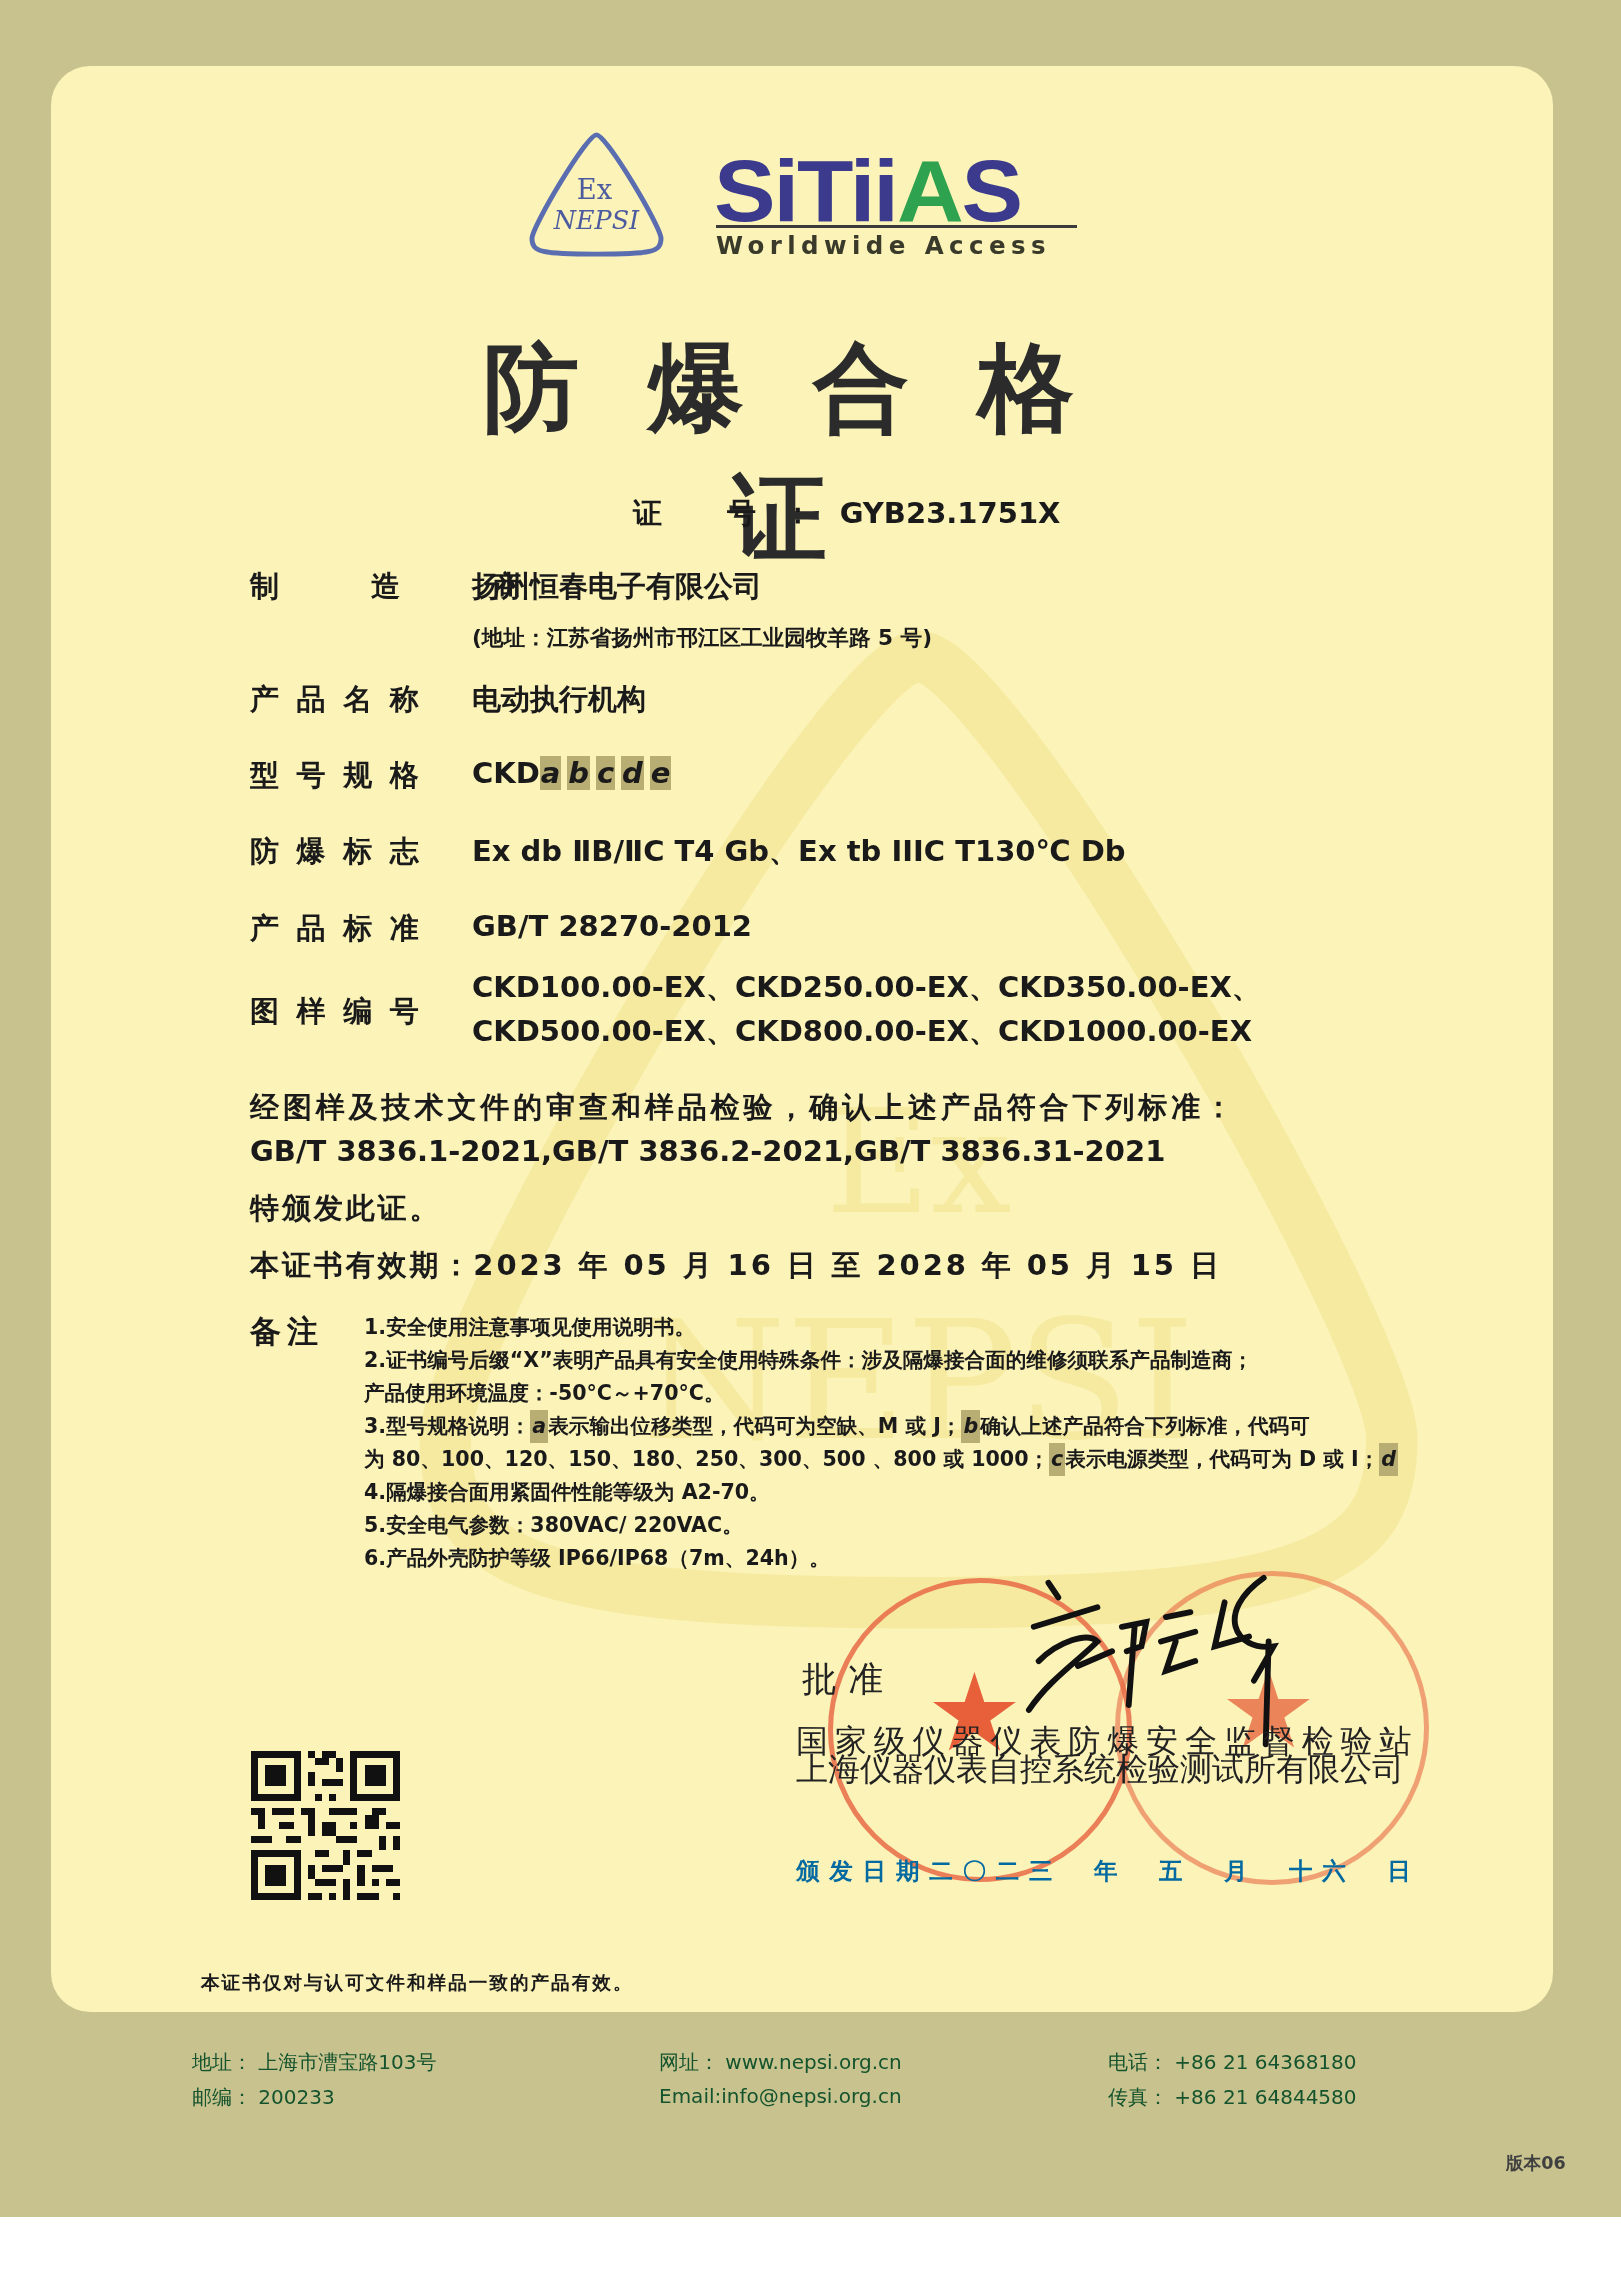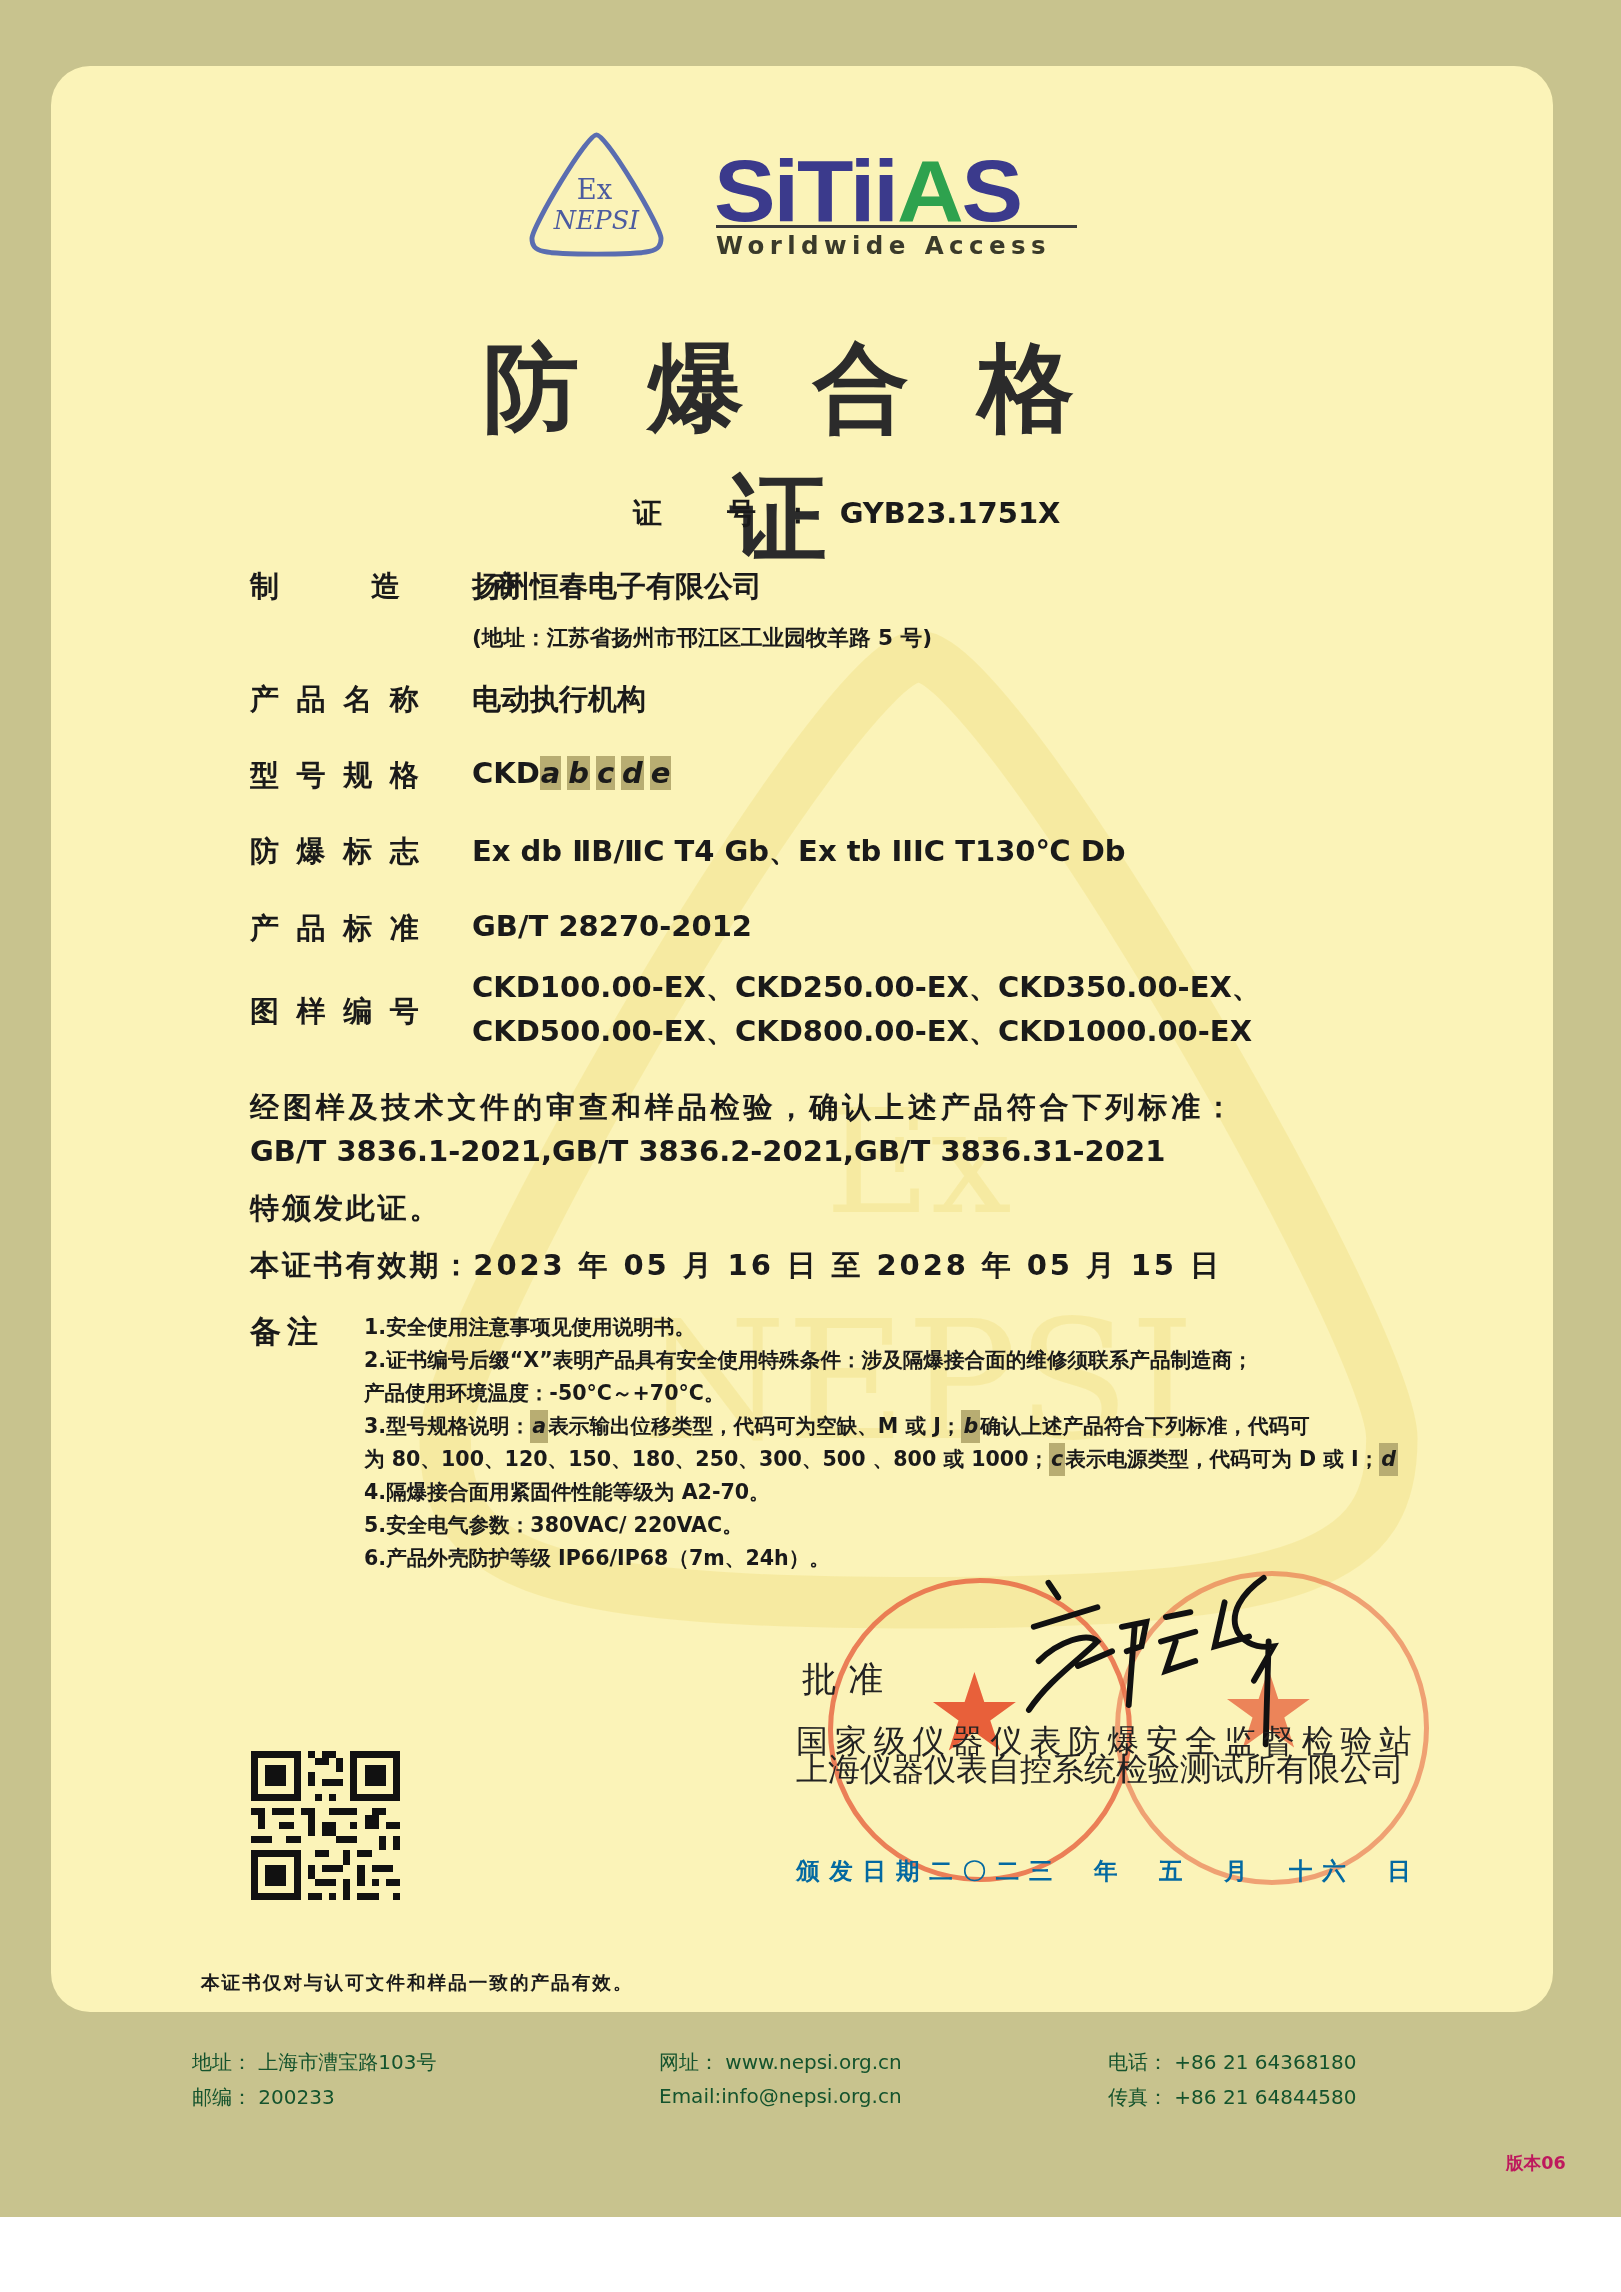--- a/index.html
+++ b/index.html
@@ -79,21 +79,21 @@
   .qr { position:absolute; left:248px; top:1751px; width:155px; height:149px; }
 
   .validity-note { left:201px; top:1970px; font-size:18.6px; font-weight:bold; letter-spacing:2px; }
 
   .footer { font-size:20px; color:#14532d; }
   .f-c1 { left:192px; }
   .f-c2 { left:659px; }
   .f-c3 { left:1108px; }
   .f-r1 { top:2049px; }
   .f-r2 { top:2084px; }
-  .version { left:1506px; top:2151px; font-size:17.6px; font-weight:bold; color:#be185d; }
+  .version { left:1506px; top:2151px; font-size:17.6px; font-weight:bold; color:#404040; }
 </style>
 </head>
 <body>
 
 <div class="frame">
   <div class="panel">
     <svg class="watermark" viewBox="0 0 100 100">
       <path d="M50 4 C58 4 96 70 96 80 C96 92 88 96 50 96 C12 96 4 92 4 80 C4 70 42 4 50 4 Z" fill="none" stroke="#e8cf55" stroke-width="5"></path>
       <text x="50" y="58" text-anchor="middle" font-size="14" fill="#e8cf55" font-family="DejaVu Serif, serif">Ex</text>
       <text x="50" y="80" text-anchor="middle" font-size="16" fill="#e8cf55" font-family="DejaVu Serif, serif">NEPSI</text>

